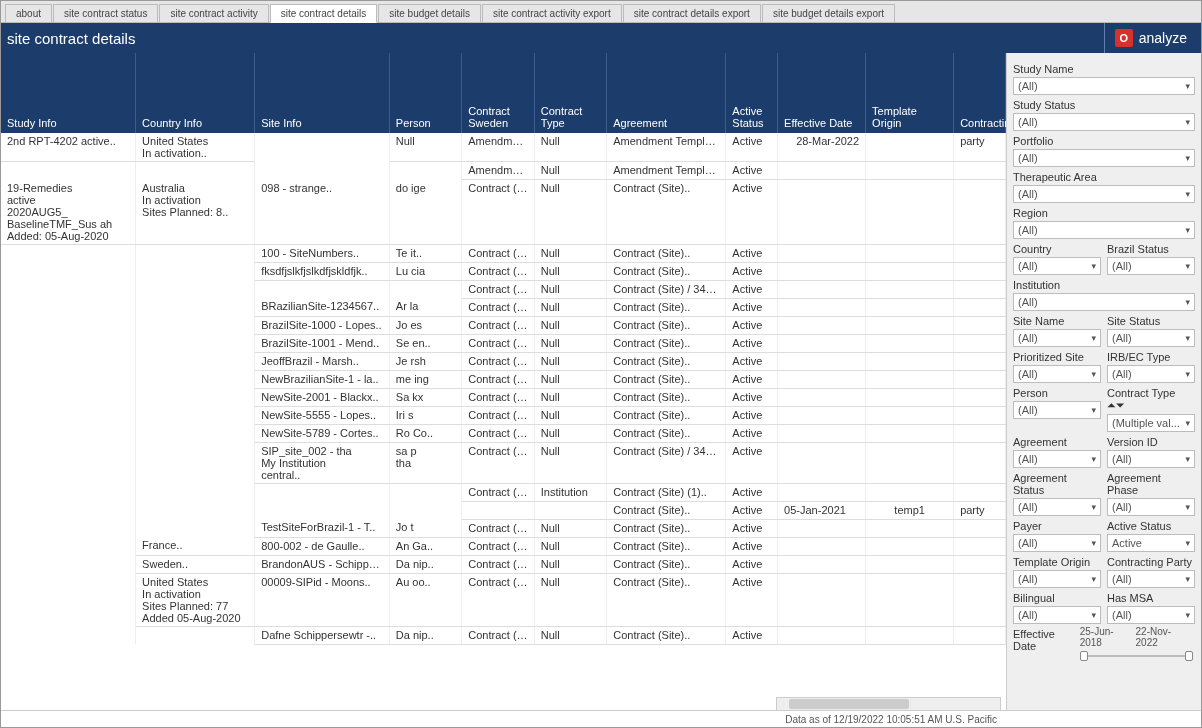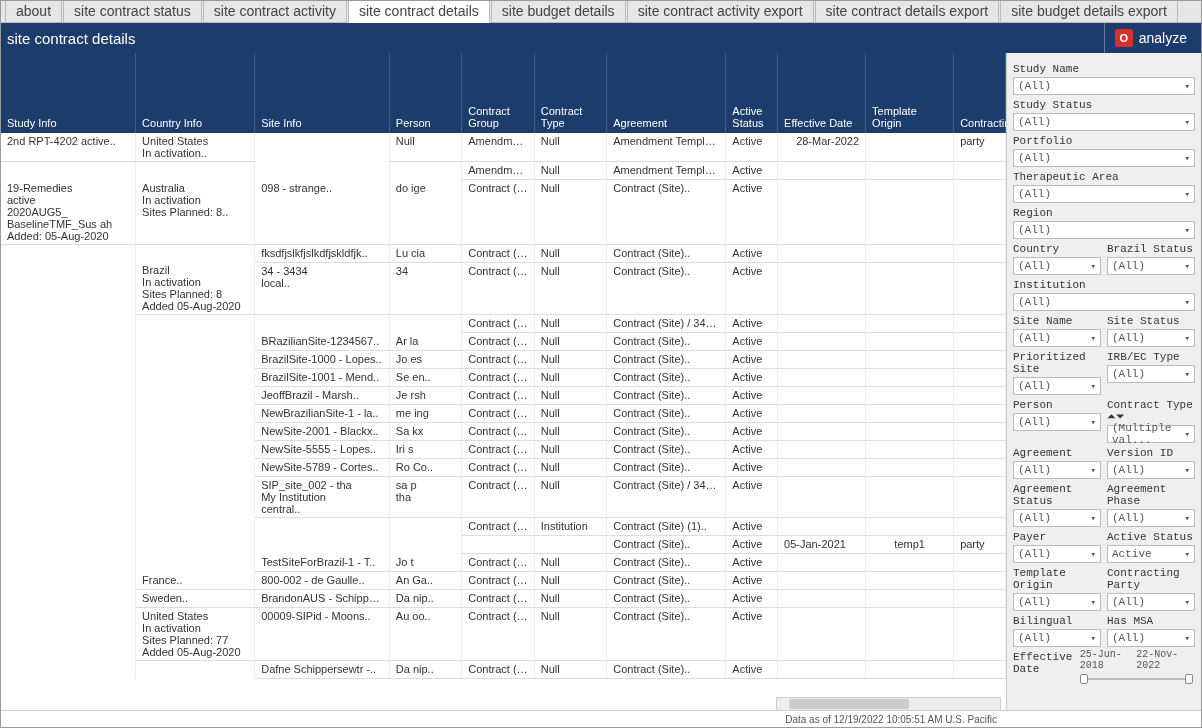--- a/index.html
+++ b/index.html
@@ -1,21 +1,21 @@
 <!DOCTYPE html>
 <html><head>
 <meta charset="utf-8">
 <style>
   * { box-sizing: border-box; margin: 0; padding: 0; }
   html, body { font-family: Arial, Helvetica, sans-serif; font-size: 11px; color: #333; background: #fff; }
   .frame { width: 1202px; height: 728px; border: 1px solid #999; position: relative; overflow: hidden; }
 
   
   .tabs { display: flex; background: #e6e6e6; border-bottom: 1px solid #bbb; padding-left: 4px; height: 22px; align-items: flex-end; }
-  .tab { padding: 3px 10px; background: #e6e6e6; border: 1px solid #bbb; border-bottom: none; margin-right: 1px; font-size: 14px; color: #444; cursor: pointer; }
+  .tab { padding: 3px 10px; background: #e6e6e6; border: 1px solid #bbb; border-bottom: none; margin-right: 1px; font-size: 10px; color: #444; cursor: pointer; }
   .tab.active { background: #fff; border-bottom: 1px solid #fff; position: relative; top: 1px; }
 
   
   .header-bar { display: flex; background: #1c3c6b; color: #fff; align-items: center; height: 30px; }
   .header-title { padding-left: 6px; font-size: 15px; font-weight: normal; flex: 1; }
   .analyze { background: #1c3c6b; color: #fff; display: flex; align-items: center; gap: 6px; padding: 0 14px 0 10px; height: 100%; border-left: 1px solid #5e7fa8; }
   .analyze-logo { display:inline-flex; width:18px; height:18px; background:#d7312c; border-radius:2px; align-items:center; justify-content:center; color:#fff; font-size:11px; font-weight:bold; }
   .analyze-text { font-size: 14px; }
 
   .body-row { display: flex; height: calc(728px - 22px - 30px - 1px - 17px); }
@@ -23,21 +23,21 @@
   
   .main { flex: 1; overflow: hidden; position: relative; }
   thead.blue-head th { background: #1c3c6b; color: #fff; font-weight: normal; text-align: left; padding: 4px 6px; vertical-align: bottom; border-right: 1px solid #3d5d8e; font-size: 11px; height: 80px; }
   table.grid { border-collapse: collapse; width: 100%; table-layout: fixed; }
   tbody td { border-bottom: 1px solid #ddd; border-right: 1px solid #eee; padding: 2px 6px; font-size: 11px; vertical-align: top; white-space: nowrap; overflow: hidden; text-overflow: ellipsis; height: 18px; }
   tbody td.noborder { border-bottom: none; }
   .hscroll { position: absolute; bottom: 0; left: 775px; width: 225px; height: 14px; background: #eee; border: 1px solid #ccc; }
   .hscroll .thumb { position: absolute; left: 12px; top: 1px; width: 120px; height: 10px; background: #ccc; border-radius: 2px; }
 
   
-  .filters { width: 195px; background: #efefef; border-left: 1px solid #ccc; padding: 6px 6px 4px 6px; overflow: hidden; font-size: 11px; font-family: Liberation Mono, monospace; }
+  .filters { width: 195px; background: #efefef; border-left: 1px solid #ccc; padding: 6px 6px 4px 6px; overflow: hidden; font-size: 11px; }
   .filters .lbl { font-size: 11px; color: #333; margin-top: 4px; margin-bottom: 2px; display: block; }
   .filters .sel { display: flex; align-items: center; justify-content: space-between; background: #fff; border: 1px solid #bcbcbc; height: 18px; padding: 0 4px; font-size: 11px; color: #555; cursor: pointer; }
   .filters .sel .chev { font-size: 9px; color: #555; }
   .filters .row2 { display: flex; gap: 6px; }
   .filters .col { flex: 1; min-width: 0; }
   .slider-wrap { margin-top: 2px; }
   .slider-lbls { display:flex; justify-content:space-between; font-size:10px; color:#555; padding: 0 2px 2px 2px;}
   .slider-track { position: relative; height: 12px; }
   .slider-line { position:absolute; top:5px; left:6px; right:6px; height:2px; background:#bbb; }
   .slider-handle { position:absolute; top:1px; width:8px; height:10px; background:#fff; border:1px solid #888; border-radius:2px; }
@@ -83,21 +83,21 @@
           <col style="width:85px">
             <col style="width:85px">
             <col style="width:50px">
         </colgroup>
         <thead class="blue-head">
             <tr id="head-row">
               <th>Study Info</th>
               <th>Country Info</th>
               <th>Site Info</th>
               <th>Person</th>
-              <th>Contract Group</th>
+              <th>Contract Sweden</th>
               <th>Contract Type</th>
               <th>Agreement</th>
               <th>Active Status</th>
               <th>Effective Date</th>
               <th>Template Origin</th>
               <th>Contracting</th>
             </tr>
           </thead>
         <tbody id="grid-body">
             <tr>
@@ -142,39 +142,35 @@
               <td>Null</td>
               <td>Contract (Site)..</td>
               <td>Active</td>
               <td style="text-align: center;"></td>
               <td style="text-align: center;"></td>
               <td></td>
             </tr>
             <tr>
               <td class="noborder"></td>
               <td class="noborder"></td>
+              <td>100 - SiteNumbers..</td>
+              <td>Te       it..</td>
+              <td>Contract (Si..</td>
+              <td>Null</td>
+              <td>Contract (Site)..</td>
+              <td>Active</td>
+              <td style="text-align: center;"></td>
+              <td style="text-align: center;"></td>
+              <td></td>
+            </tr>
+            <tr>
+              <td class="noborder"></td>
+              <td class="noborder"></td>
               <td>fksdfjslkfjslkdfjskldfjk..</td>
               <td>Lu       cia</td>
-              <td>Contract (Si..</td>
-              <td>Null</td>
-              <td>Contract (Site)..</td>
-              <td>Active</td>
-              <td style="text-align: center;"></td>
-              <td style="text-align: center;"></td>
-              <td></td>
-            </tr>
-            <tr>
-              <td class="noborder"></td>
-              <td style="white-space: pre-line; height: auto;">Brazil
-In activation
-Sites Planned: 8
-Added 05-Aug-2020</td>
-              <td style="white-space: pre-line; height: auto;">34 - 3434
-local..</td>
-              <td>34</td>
               <td>Contract (Si..</td>
               <td>Null</td>
               <td>Contract (Site)..</td>
               <td>Active</td>
               <td style="text-align: center;"></td>
               <td style="text-align: center;"></td>
               <td></td>
             </tr>
             <tr>
               <td class="noborder"></td>

